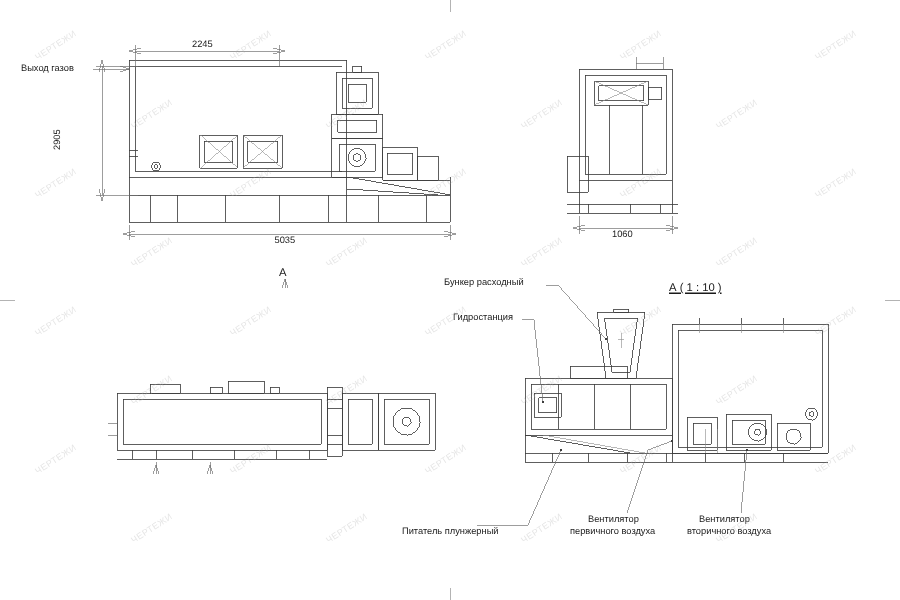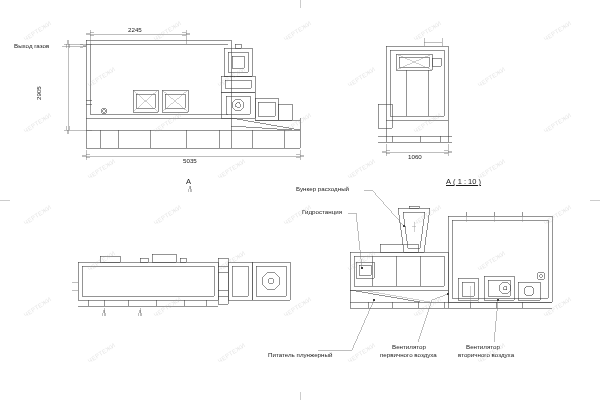--- a/index.html
+++ b/index.html
@@ -281,21 +281,21 @@
   </svg>
 
   <div class="lbl" style="left:14px; top:43px;">Выход газов</div>
 
   <div class="lbl" style="left:128px; top:27px;">2245</div>
   <div class="lbl rot" style="left:36px; top:100px;">2905</div>
   <div class="lbl" style="left:183px; top:158px;">5035</div>
   <div class="lbl" style="left:408px; top:154px;">1060</div>
 
   <div class="lbl big" style="left:186px; top:178px;">А</div>
-  <div class="lbl big" style="left:446px; top:178px;text-decoration:underline;">А ( 1 : 10 )</div>
+  <div class="lbl big" style="left:446px; top:188px;text-decoration:underline;">А ( 1 : 10 )</div>
 
   <div class="lbl" style="left:296px; top:186px;">Бункер расходный</div>
   <div class="lbl" style="left:302px; top:209px;">Гидростанция</div>
   <div class="lbl" style="left:268px; top:352px;">Питатель плунжерный</div>
   <div class="lbl" style="left:392px; top:344px;">Вентилятор</div>
   <div class="lbl" style="left:380px; top:352px;">первичного воздуха</div>
   <div class="lbl" style="left:466px; top:344px;">Вентилятор</div>
   <div class="lbl" style="left:458px; top:352px;">вторичного воздуха</div>
 
   <div class="wm" style="left:22px; top:28px;">ЧЕРТЕЖИ</div>

